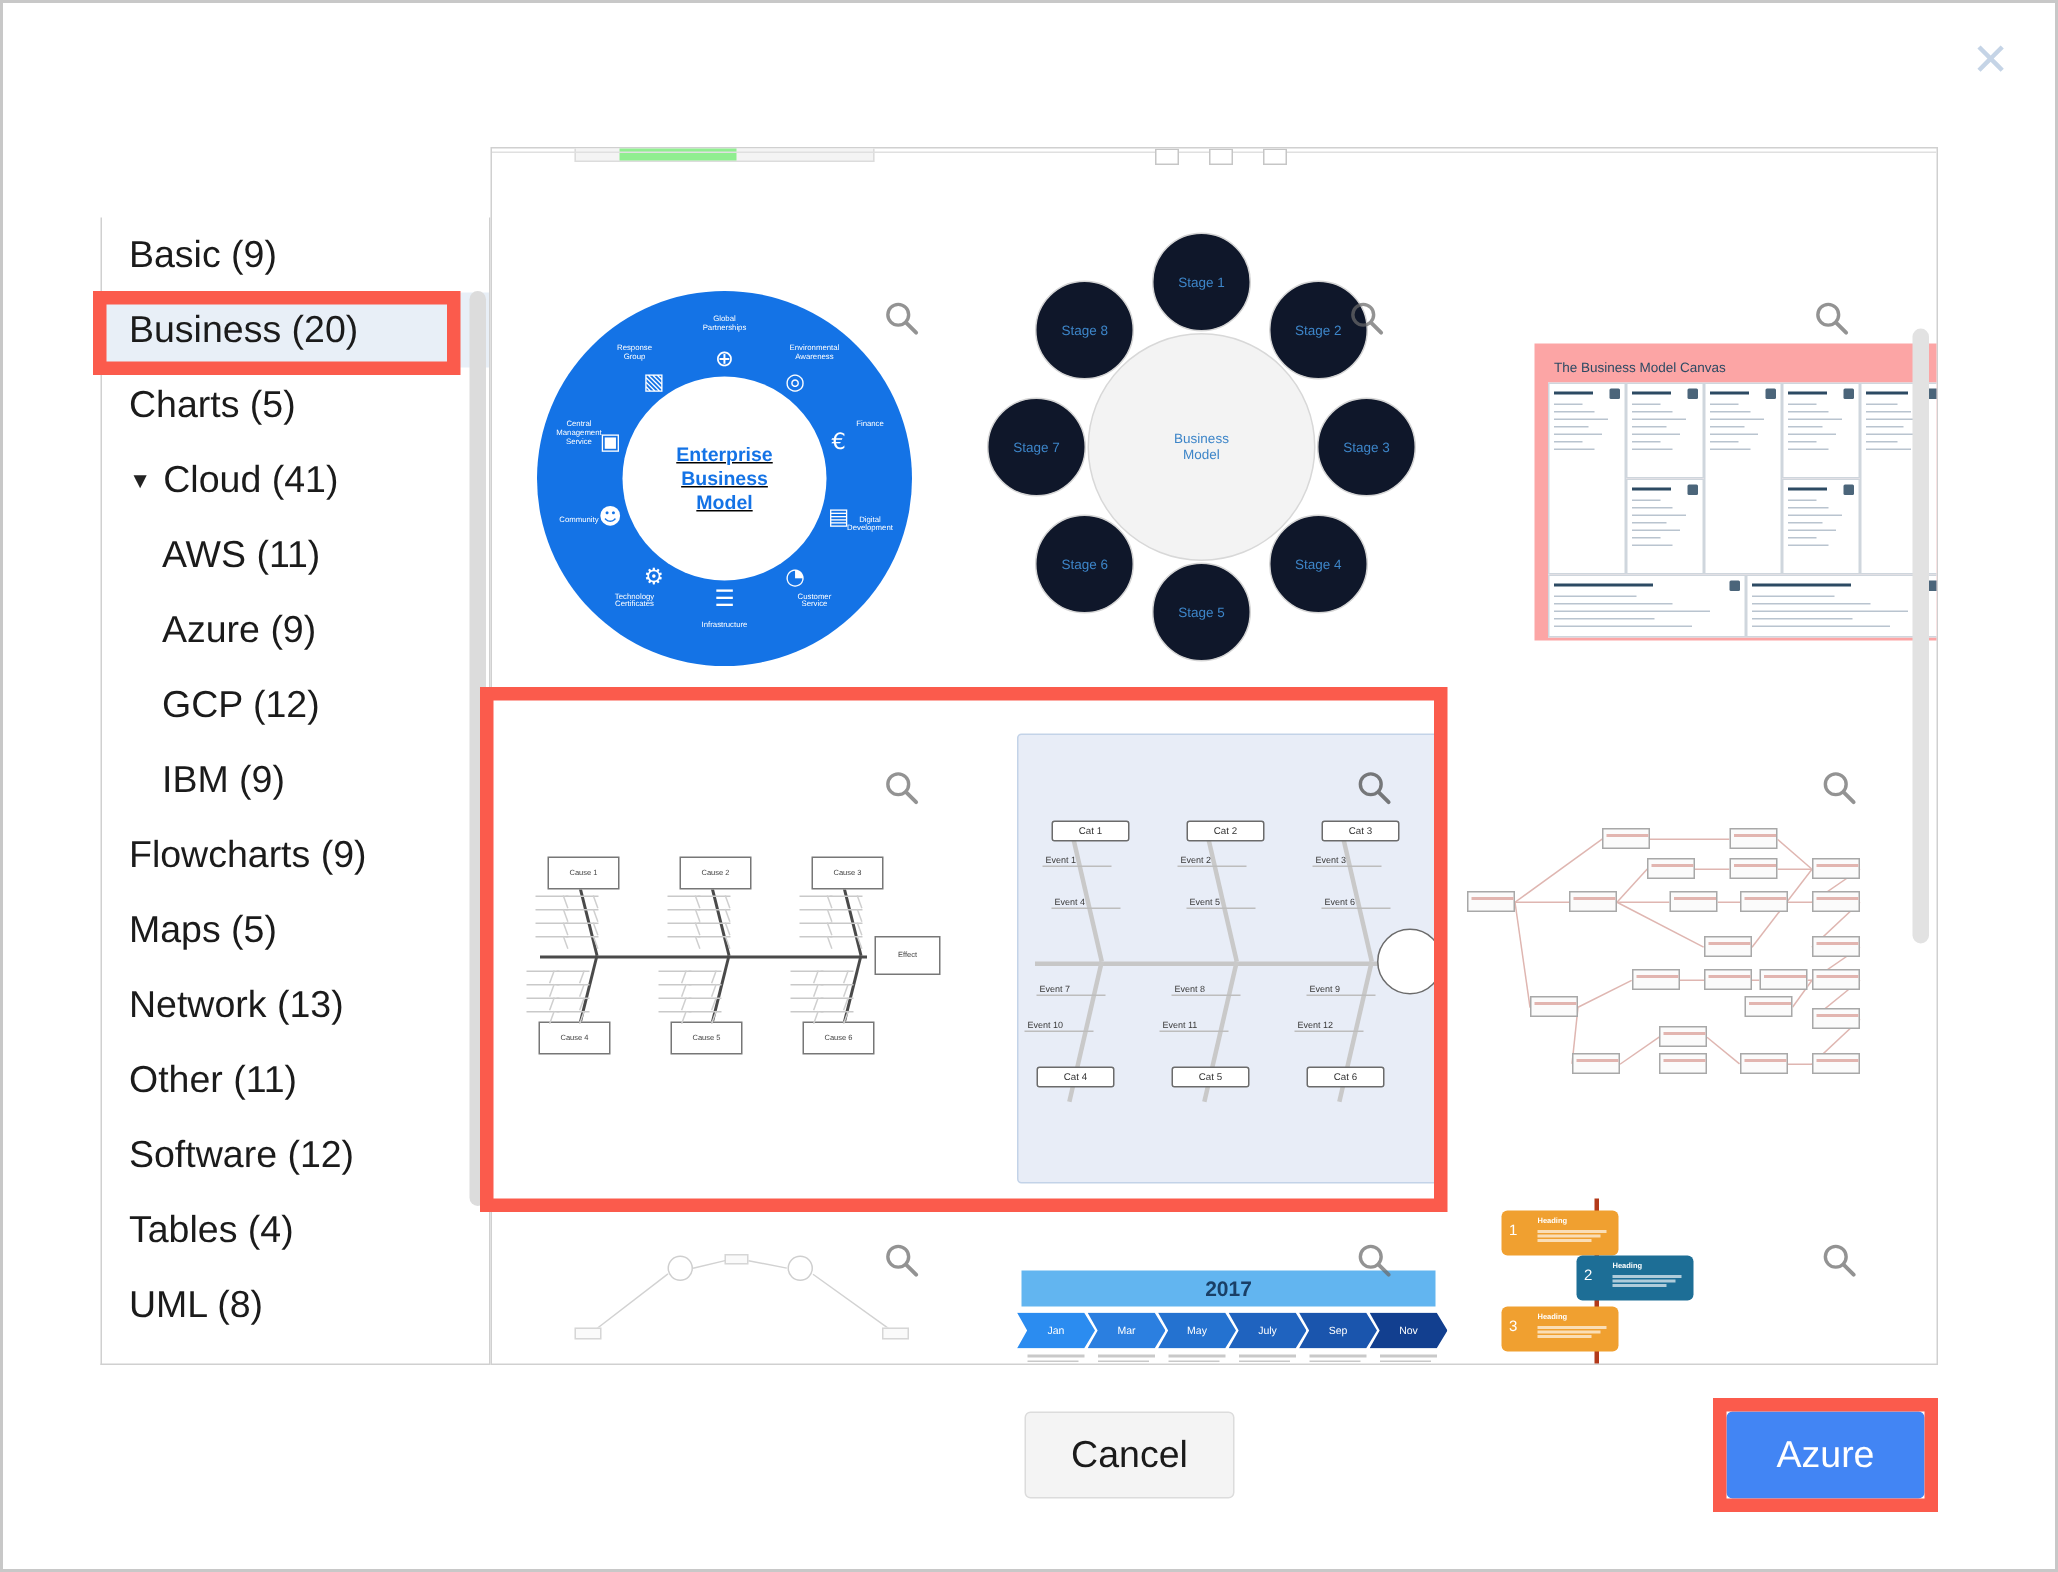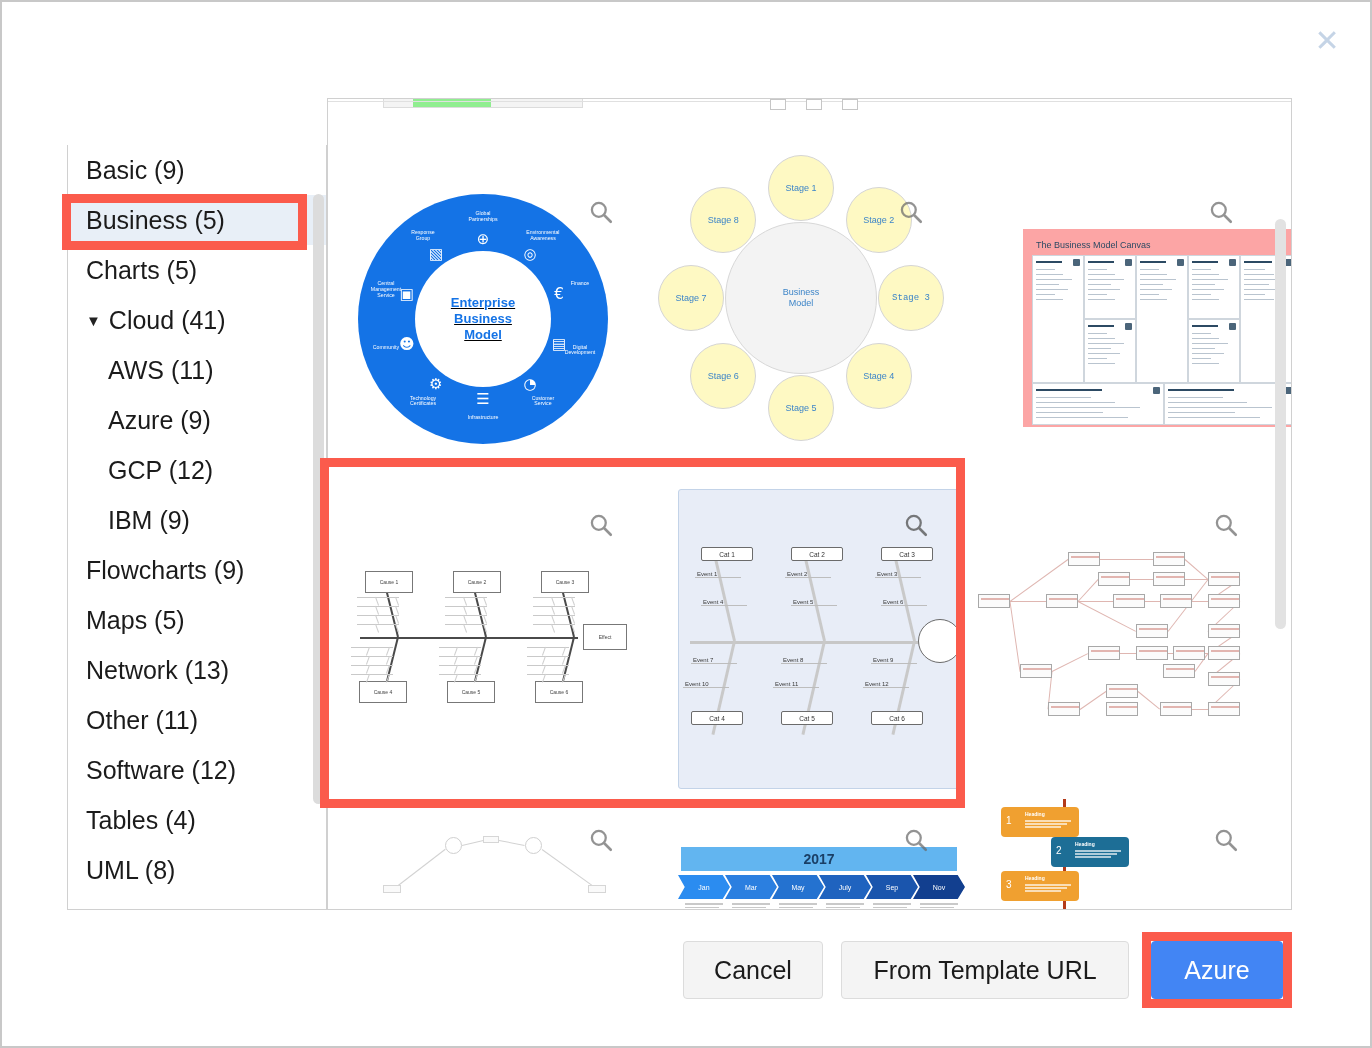--- a/index.html
+++ b/index.html
@@ -137,21 +137,21 @@
   
   .stage-hub{
     position:absolute; border-radius:50%;
     background:#f3f3f3; border:1px solid #d8d8d8;
     display:flex; align-items:center; justify-content:center;
     text-align:center;
   }
   .stage-hub-txt{ color:#3d85c8; font-size:9px; line-height:1.2; }
   .stage-c{
     position:absolute; width:66px; height:66px; border-radius:50%;
-    background:#fef9c3; border:1px solid #d5d5d5;
+    background:#0f172a; border:1px solid #d5d5d5;
     display:flex; align-items:center; justify-content:center;
     color:#3d85c8; font-size:9px;
   }
   
   .bmc-wrap{
     position:absolute; background:#fca5a5; padding:9px;
   }
   .bmc-title{
     color:#2c4a63; font-size:9px; margin:2px 0 5px 4px;
   }
@@ -266,21 +266,21 @@
 
     <div id="sidebar">
 
 
       <div id="cat-list">
 
         <div class="cat-item">
             <span>Basic (9)</span>
           </div>
           <div class="cat-item selected">
-            <span>Business (5)</span>
+            <span>Business (20)</span>
           </div>
           <div class="cat-item">
             <span>Charts (5)</span>
           </div>
           <div class="cat-item">
             <span class="caret">▼</span>
             <span>Cloud (41)</span>
           </div>
           <div class="cat-item sub">
             <span>AWS (11)</span>
@@ -409,21 +409,21 @@
       <div class="tpl-cell" style="left:325px; top:75px; width:300px; height:285px;">
         <div class="stage-hub" style="left:72px; top:48px; width:152px; height:152px;">
           <div class="stage-hub-txt">
             <div>Business</div>
             <div>Model</div>
           </div>
         </div>
         <div id="stage-circles">
             <div class="stage-c" style="left: 115px; top: -19px;">Stage 1</div>
             <div class="stage-c" style="left: 192.782px; top: 13.2183px;">Stage 2</div>
-            <div class="stage-c" style="left: 225px; top: 91px; font-family: Liberation Mono, monospace;">Stage 3</div>
+            <div class="stage-c" style="left: 225px; top: 91px;">Stage 3</div>
             <div class="stage-c" style="left: 192.782px; top: 168.782px;">Stage 4</div>
             <div class="stage-c" style="left: 115px; top: 201px;">Stage 5</div>
             <div class="stage-c" style="left: 37.2183px; top: 168.782px;">Stage 6</div>
             <div class="stage-c" style="left: 5px; top: 91px;">Stage 7</div>
             <div class="stage-c" style="left: 37.2183px; top: 13.2183px;">Stage 8</div>
           </div>
         <div class="tpl-mag" style="left:245px; top:25px;">
           <svg width="26" height="26" viewBox="0 0 24 24">
             <circle cx="10" cy="10" r="6.4" fill="none" stroke="#6a6a6a" stroke-width="2.1"></circle>
             <line x1="14.8" y1="14.8" x2="21" y2="21" stroke="#6a6a6a" stroke-width="2.4" stroke-linecap="round"></line>
@@ -864,22 +864,19 @@
 
     <div class="ann-box" style="left:-5px; top:96px; width:245px; height:56px;"></div>
     <div class="ann-box" style="left:253px; top:360px; width:645px; height:350px;"></div>
 
   </div>
 
   <div id="footer">
     <div class="btn btn-secondary" style="left:681px; top:7px; width:140px;">
       <span>Cancel</span>
     </div>
-    <div class="btn btn-secondary" style="left:839px; top:7px; width:288px;">
-      <span>From Template URL</span>
-    </div>
     <div class="btn btn-primary" style="left:1149px; top:7px; width:132px;">
       <span>Azure</span>
     </div>
     <div class="ann-box" style="left:1140px; top:-2px; width:150px; height:76px;"></div>
   </div>
 
 </div>
 
 </body></html>

